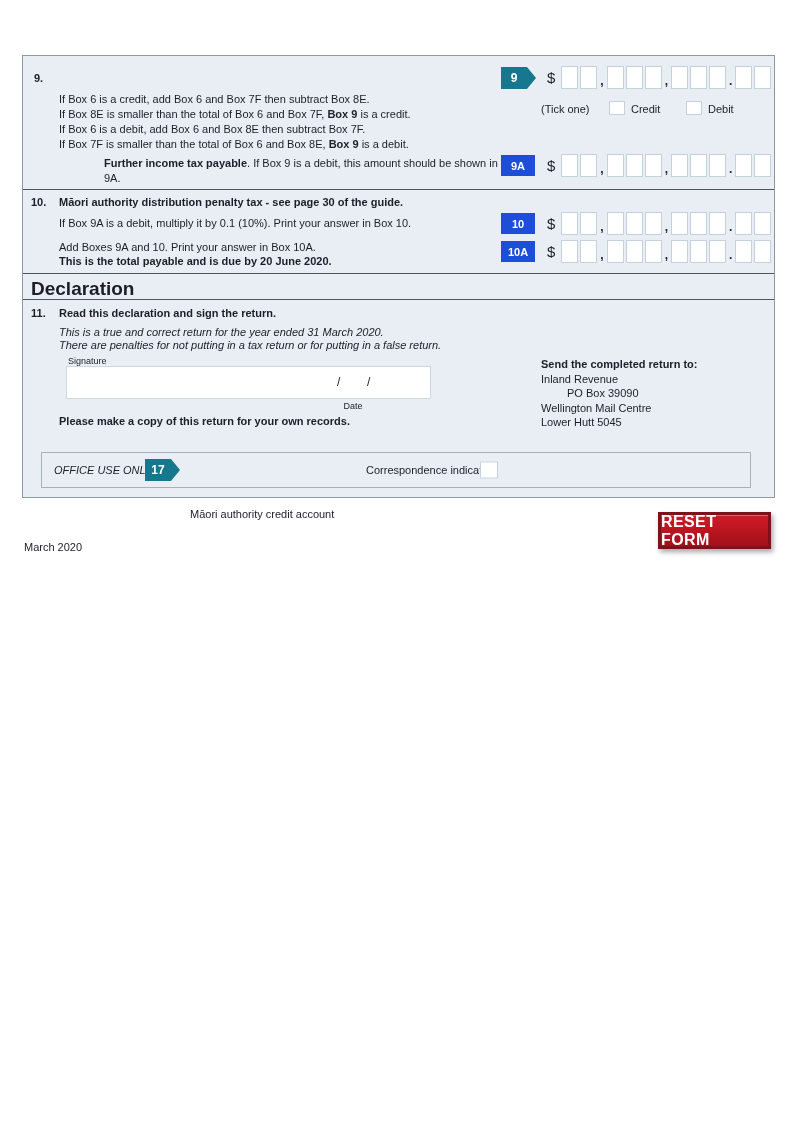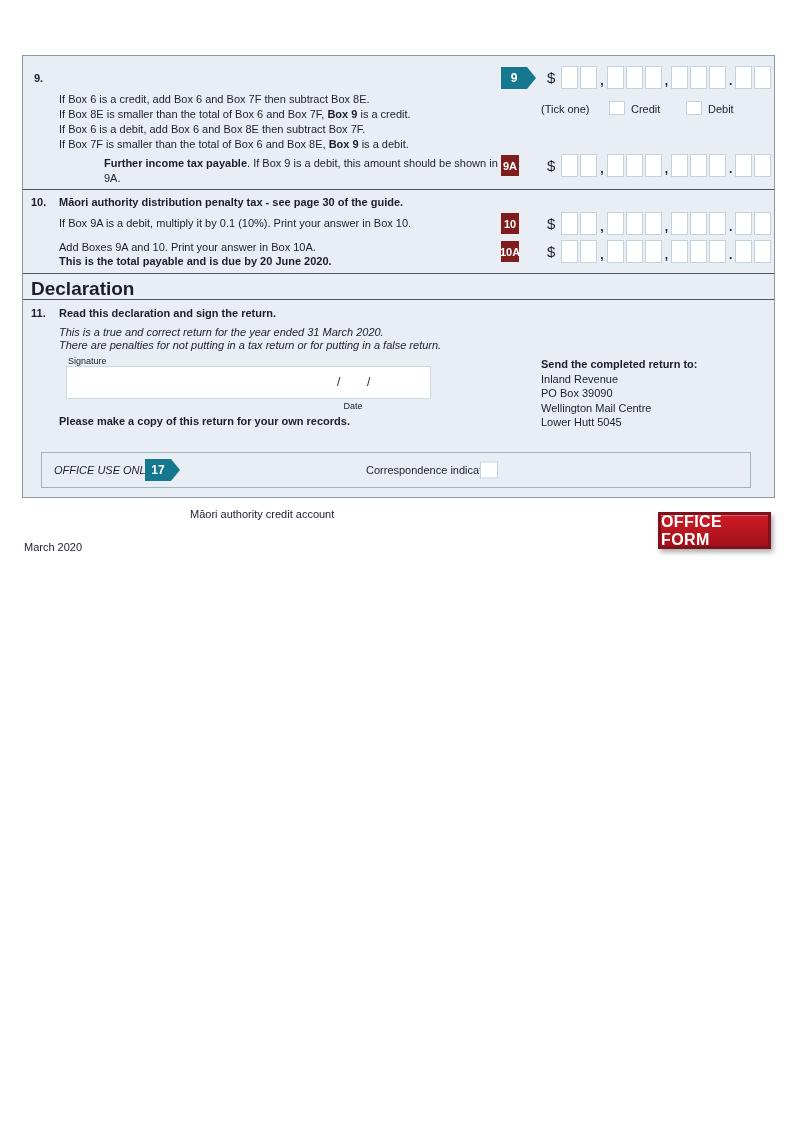--- a/index.html
+++ b/index.html
@@ -26,22 +26,22 @@
 .teal .n {
   background:#16788f; color:#fff; font-weight:bold; font-size:12px;
   width:26px; height:22px; display:flex; align-items:center; justify-content:center;
 }
 .teal .a {
   width:0; height:0;
   border-top:11px solid transparent; border-bottom:11px solid transparent;
   border-left:9px solid #16788f;
 }
 .black {
-  background:#7f1d1d; color:#fff; font-weight:bold; font-size:11px;
-  width:18px; height:21px; display:flex; align-items:center; justify-content:center;
+  background:#1d4ed8; color:#fff; font-weight:bold; font-size:11px;
+  width:34px; height:21px; display:flex; align-items:center; justify-content:center;
 }
 .moneyrow { position:absolute; display:flex; align-items:center; }
 .cur { font-size:15px; margin:0 6px 0 8px; }
 .money { display:flex; align-items:flex-end; gap:2px; }
 .money .cell { width:17px; height:23px; background:#fff; border:1px solid #c3d2dd; }
 .money .sep { font-size:12px; font-weight:bold; align-self:flex-end; padding-bottom:1px; margin:0 1px; }
 .cb { width:16px; height:14px; background:#fff; border:1px solid #c3d2dd; display:inline-block; }
 .sigbox { position:absolute; background:#fff; border:1px solid #cdd8e0; }
 .officebox { position:absolute; border:1px solid #9fb3c0; }
 .vc { top:50%; transform:translateY(-50%); }
@@ -186,33 +186,33 @@
   <div class="sigbox" style="left:43px;top:310px;width:365px;height:33px;">
     <span class="abs" style="left:270px;top:8px;font-size:12px;">/</span>
     <span class="abs" style="left:300px;top:8px;font-size:12px;">/</span>
   </div>
   <div class="abs small" style="left:300px;top:345px;width:60px;text-align:center;">Date</div>
 
   <div class="abs t b" style="left:36px;top:358px;">Please make a copy of this return for your own records.</div>
 
   <div class="abs t b" style="left:518px;top:301px;">Send the completed return to:</div>
   <div class="abs t" style="left:518px;top:316px;">Inland Revenue</div>
-  <div class="abs t" style="left:518px;top:330px;">PO Box 39090</div>
+  <div class="abs t" style="left:544px;top:330px;">PO Box 39090</div>
   <div class="abs t" style="left:518px;top:345px;">Wellington Mail Centre</div>
   <div class="abs t" style="left:518px;top:359px;">Lower Hutt 5045</div>
 
   <div class="officebox" style="left:18px;top:396px;width:710px;height:36px;">
     <div class="abs t i vc" style="left:12px;">OFFICE USE ONLY</div>
     <div class="abs vc" style="left:103px;">
       <div class="teal">
         <div class="n">17</div>
         <div class="a"></div>
       </div>
     </div>
     <div class="abs t vc" style="left:148px;margin-top:44px;">Māori authority credit account</div>
     <div class="abs t vc" style="left:324px;">Correspondence indicator</div>
     <span class="cb abs vc" style="left:438px;width:18px;height:17px;"></span>
   </div>
 
 </div>
 
 <div class="abs t" style="left:24px;top:508px;margin-top:32px;">March 2020</div>
-<div class="reset" style="left:658px;top:512px;width:113px;height:37px;">OFFICE FORM</div>
+<div class="reset" style="left:658px;top:512px;width:113px;height:37px;">RESET FORM</div>
 
 </body></html>

